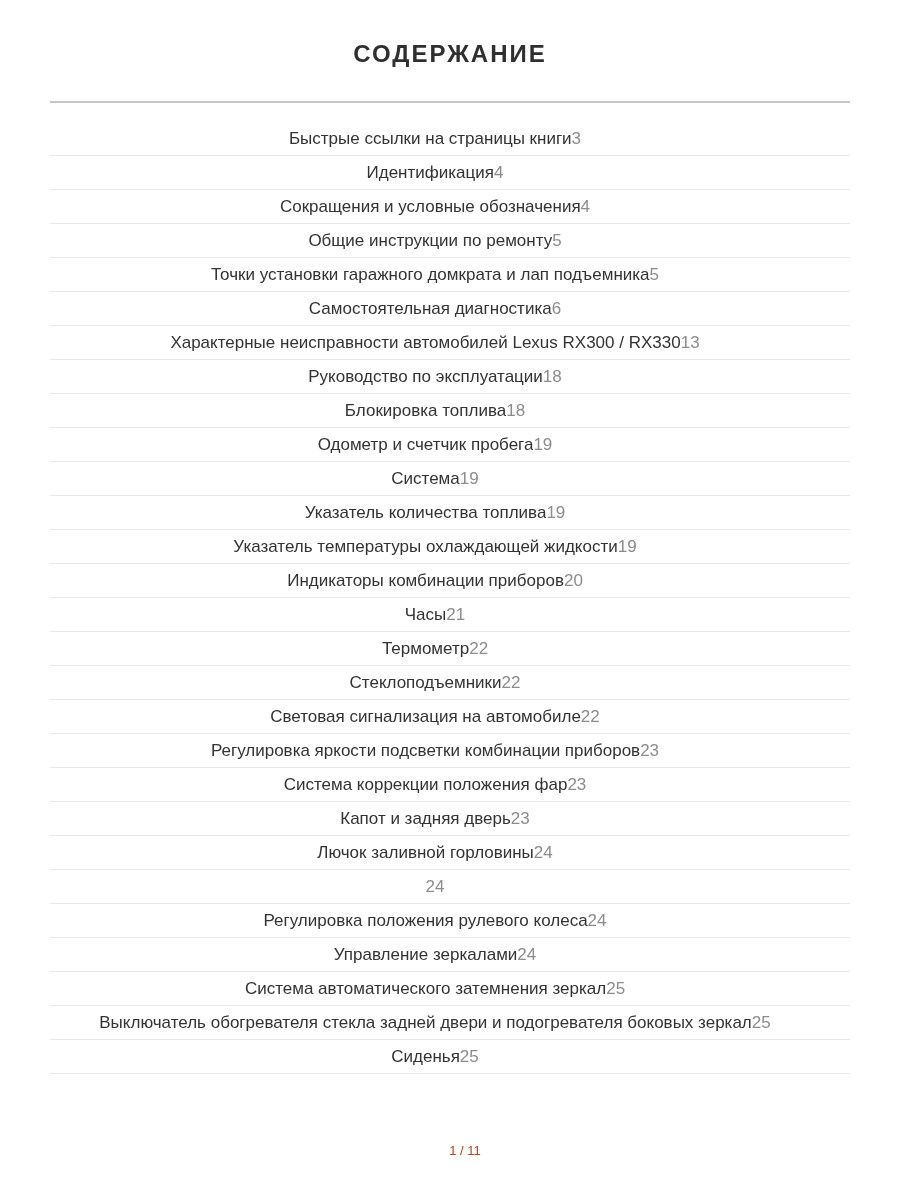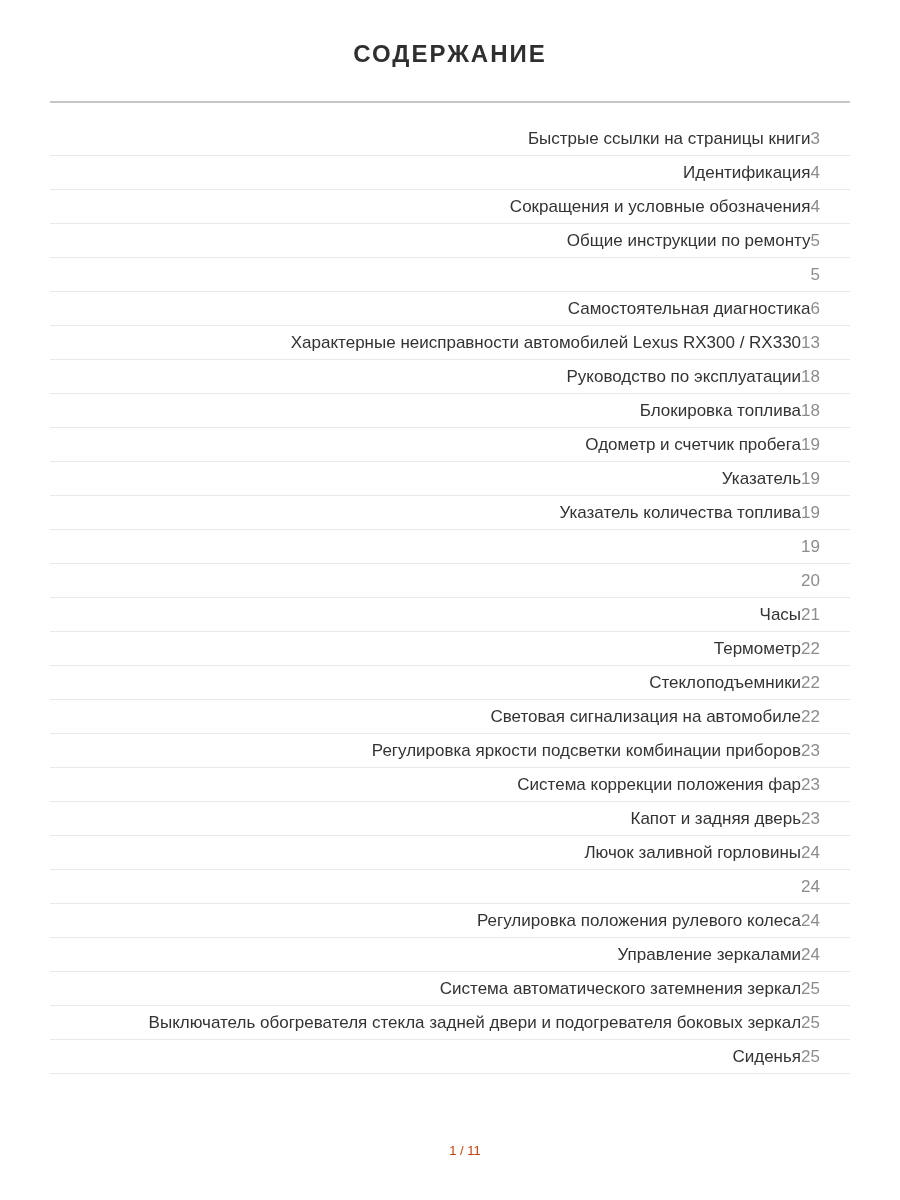--- a/index.html
+++ b/index.html
@@ -22,21 +22,21 @@
     margin-top: 33px;
     height: 2px;
     background: #c6c6c6;
     border: none;
   }
   .toc { margin-top: 19px; }
   .toc-row {
     height: 34px;
     display: flex;
     align-items: center;
-    justify-content: flex-end;
+    justify-content: center;
     border-bottom: 1px solid #e9e9e9;
     cursor: pointer;
   }
   .toc-title {
     font-size: 17px;
     color: #333333;
     white-space: nowrap;
     overflow: hidden;
   }
   .toc-page {
@@ -77,20 +77,21 @@
     <span class="toc-title">Сокращения и условные обозначения</span>
     <span class="toc-page">4</span>
   </div>
 
   <div class="toc-row">
     <span class="toc-title">Общие инструкции по ремонту</span>
     <span class="toc-page">5</span>
   </div>
 
   <div class="toc-row">
+    <span class="toc-title">Точки установки гаражного домкрата и лап подъемника</span>
     <span class="toc-page">5</span>
   </div>
 
   <div class="toc-row">
     <span class="toc-title">Самостоятельная диагностика</span>
     <span class="toc-page">6</span>
   </div>
 
   <div class="toc-row">
     <span class="toc-title">Характерные неисправности автомобилей Lexus RX300 / RX330</span>
@@ -106,34 +107,36 @@
     <span class="toc-title">Блокировка топлива</span>
     <span class="toc-page">18</span>
   </div>
 
   <div class="toc-row">
     <span class="toc-title">Одометр и счетчик пробега</span>
     <span class="toc-page">19</span>
   </div>
 
   <div class="toc-row">
-    <span class="toc-title">Указатель</span>
+    <span class="toc-title">Система</span>
     <span class="toc-page">19</span>
   </div>
 
   <div class="toc-row">
     <span class="toc-title">Указатель количества топлива</span>
     <span class="toc-page">19</span>
   </div>
 
   <div class="toc-row">
-    <span class="toc-page">19</span>
-  </div>
-
-  <div class="toc-row">
+    <span class="toc-title">Указатель температуры охлаждающей жидкости</span>
+    <span class="toc-page">19</span>
+  </div>
+
+  <div class="toc-row">
+    <span class="toc-title">Индикаторы комбинации приборов</span>
     <span class="toc-page">20</span>
   </div>
 
   <div class="toc-row">
     <span class="toc-title">Часы</span>
     <span class="toc-page">21</span>
   </div>
 
   <div class="toc-row">
     <span class="toc-title">Термометр</span>

